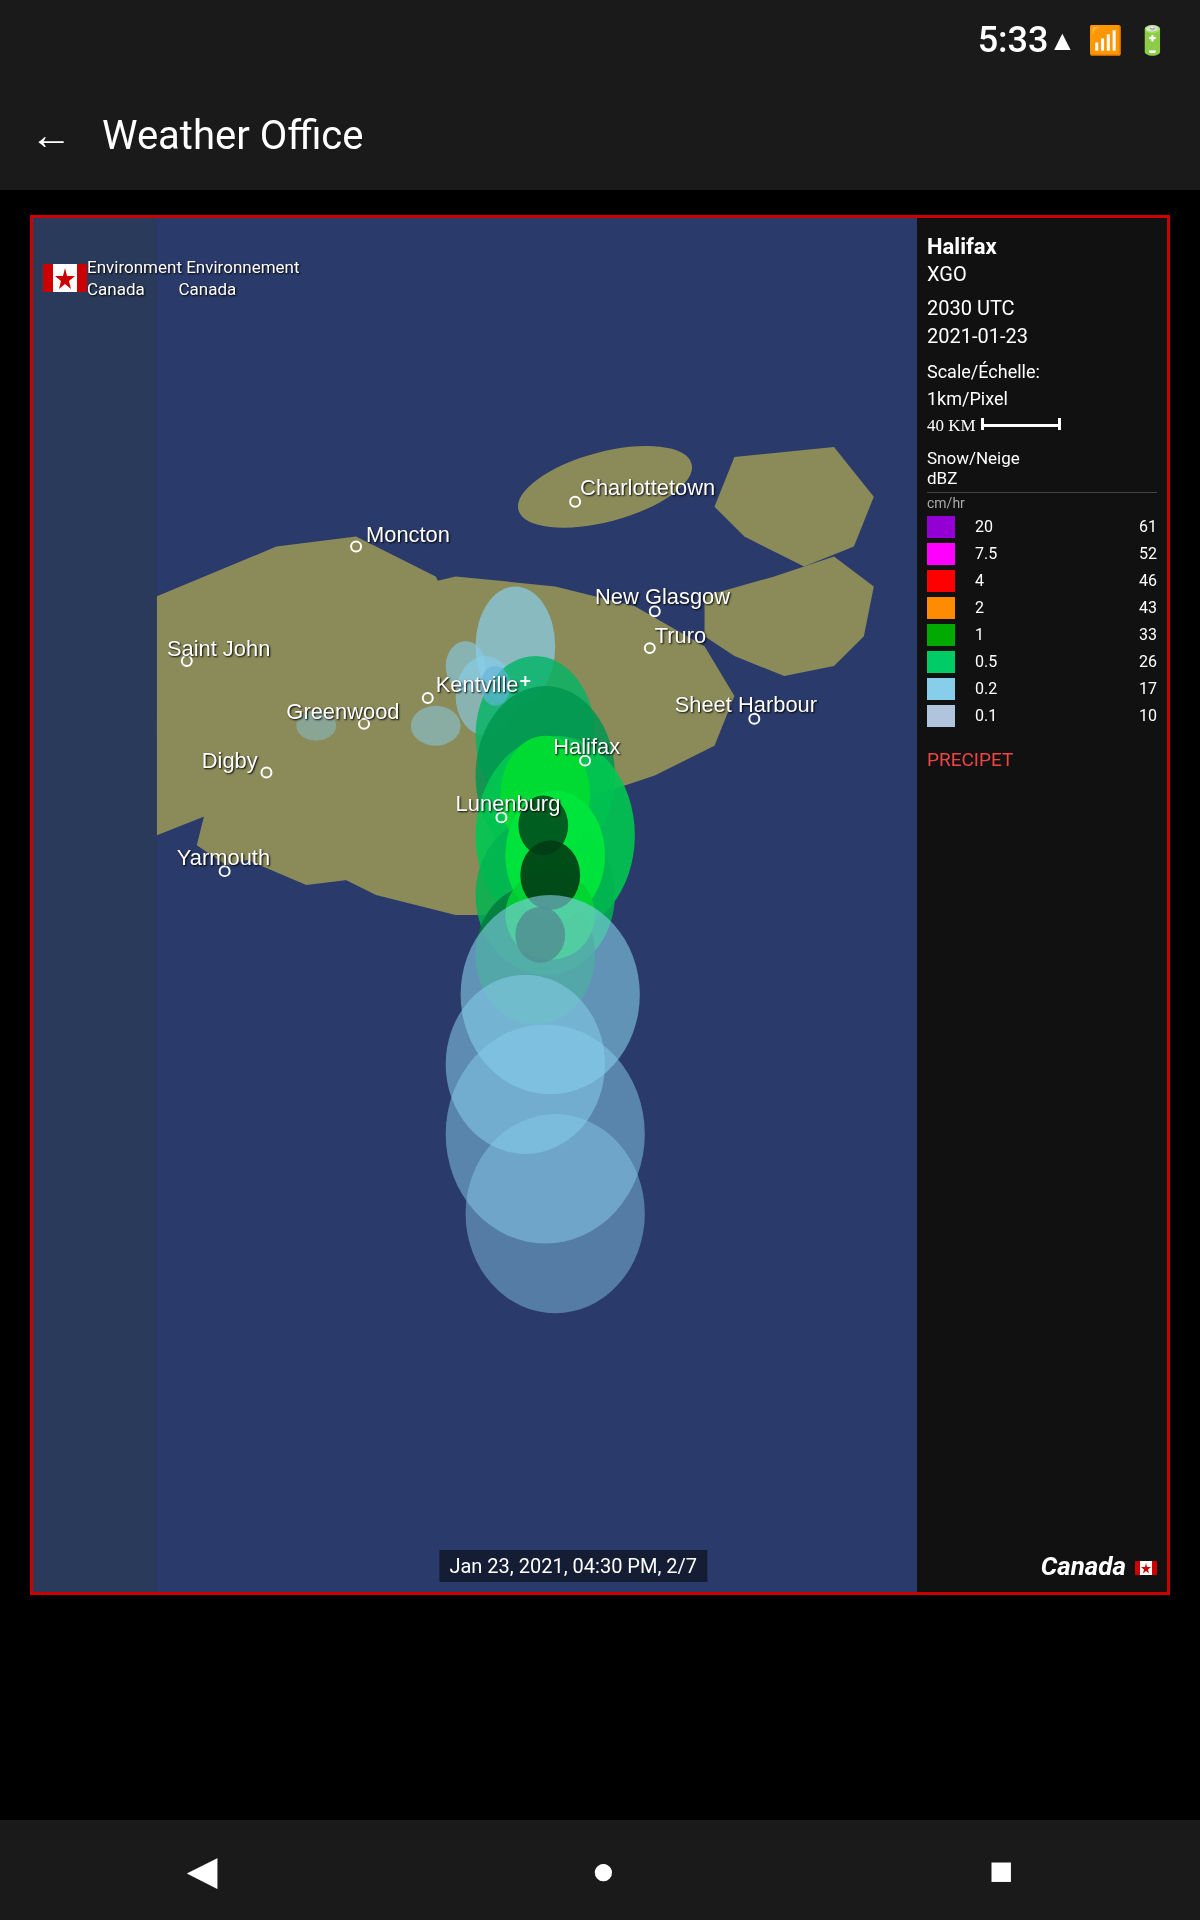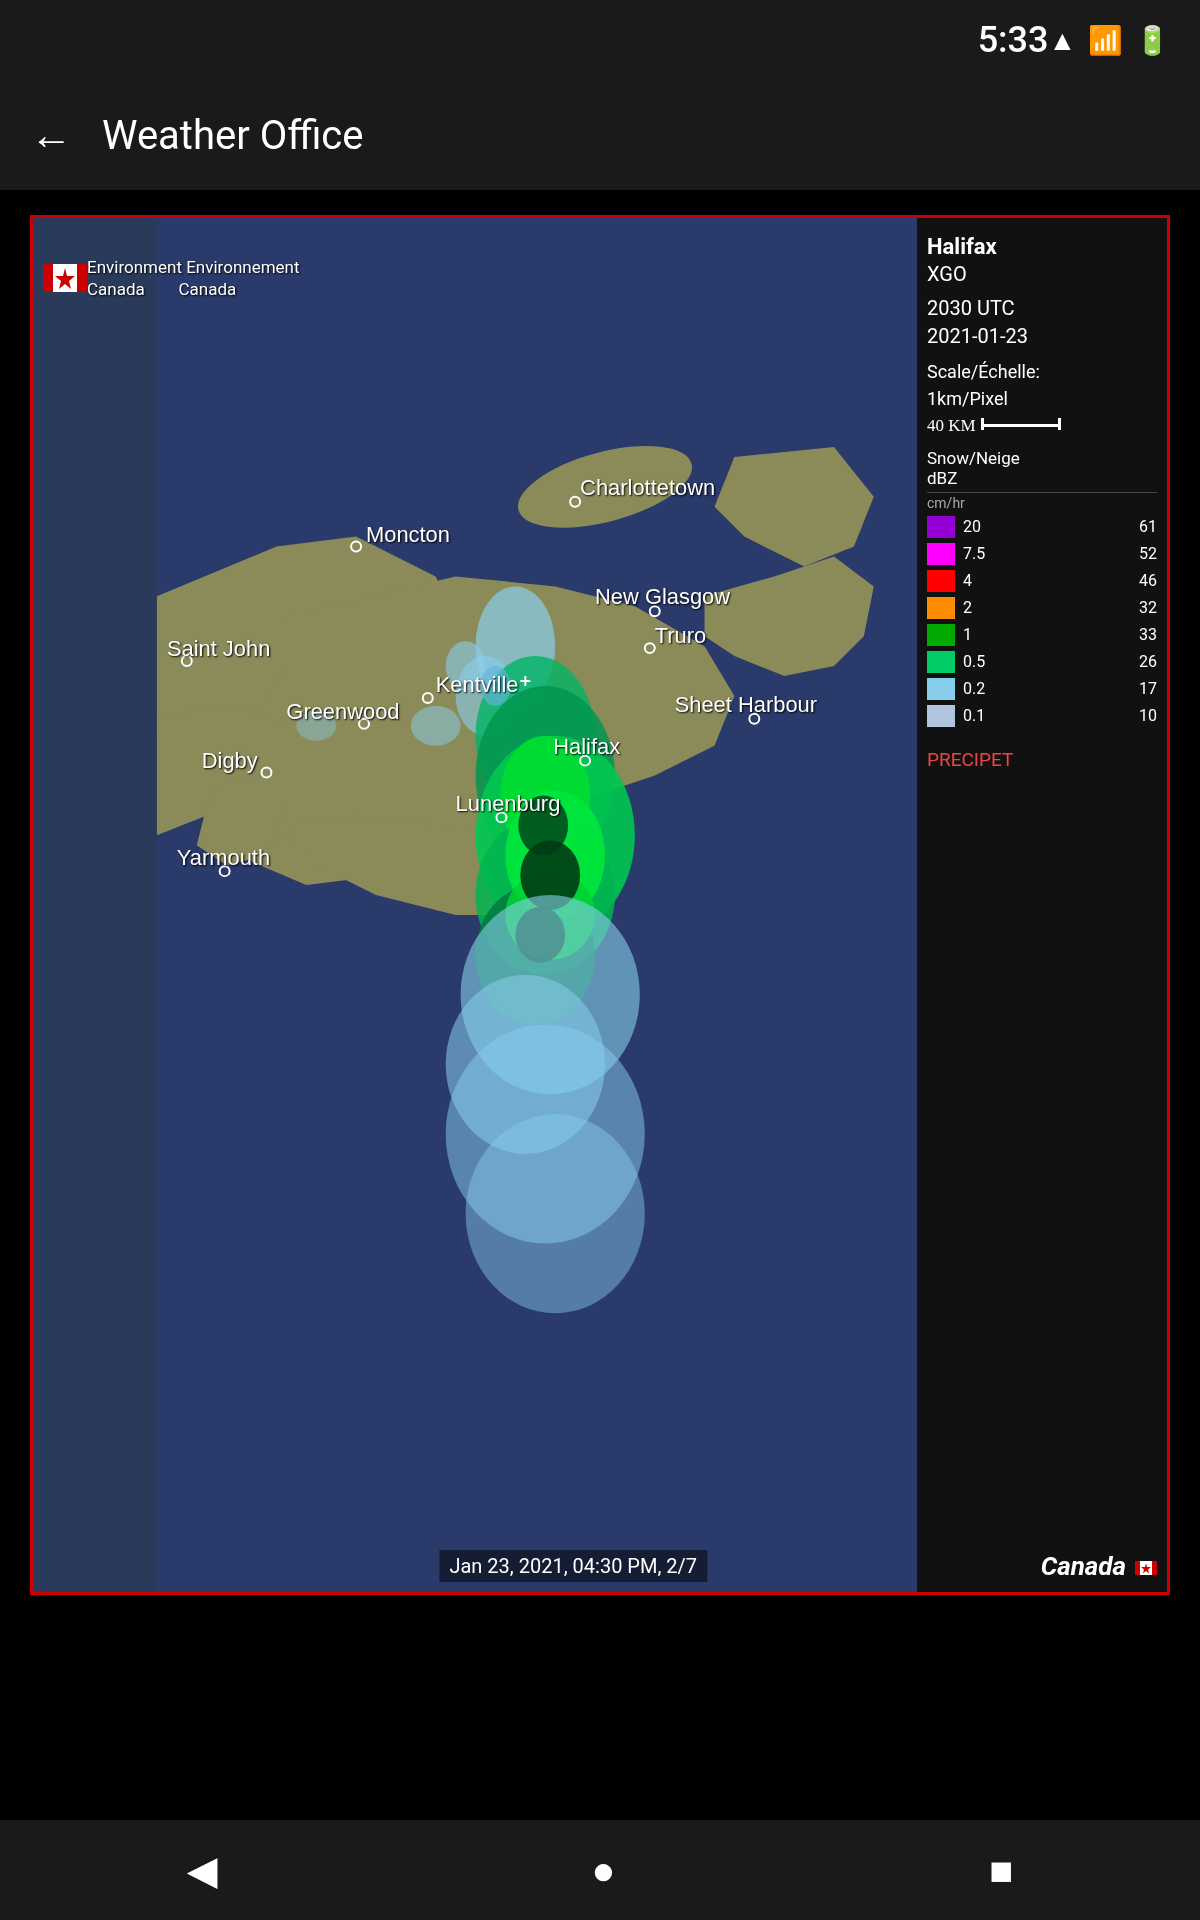--- a/index.html
+++ b/index.html
@@ -148,21 +148,21 @@
       margin-top: 12px;
       font-size: 17px;
       color: #fff;
       border-bottom: 1px solid #444;
       padding-bottom: 4px;
       flex-direction: column;
     }
     .legend-row {
       display: flex;
       align-items: center;
-      gap: 8px;
+      gap: 20px;
       margin-top: 5px;
     }
     .legend-color-box {
       width: 28px;
       height: 22px;
       flex-shrink: 0;
     }
     .legend-value {
       font-size: 16px;
       color: #fff;
@@ -398,21 +398,21 @@
         <span class="legend-dbz">52</span>
       </div>
       <div class="legend-row">
         <div class="legend-color-box" style="background:#FF0000;"></div>
         <span class="legend-value">4</span>
         <span class="legend-dbz">46</span>
       </div>
       <div class="legend-row">
         <div class="legend-color-box" style="background:#FF8C00;"></div>
         <span class="legend-value">2</span>
-        <span class="legend-dbz">32</span>
+        <span class="legend-dbz">43</span>
       </div>
       <div class="legend-row">
         <div class="legend-color-box" style="background:#00AA00;"></div>
         <span class="legend-value">1</span>
         <span class="legend-dbz">33</span>
       </div>
       <div class="legend-row">
         <div class="legend-color-box" style="background:#00CC66;"></div>
         <span class="legend-value">0.5</span>
         <span class="legend-dbz">26</span>

